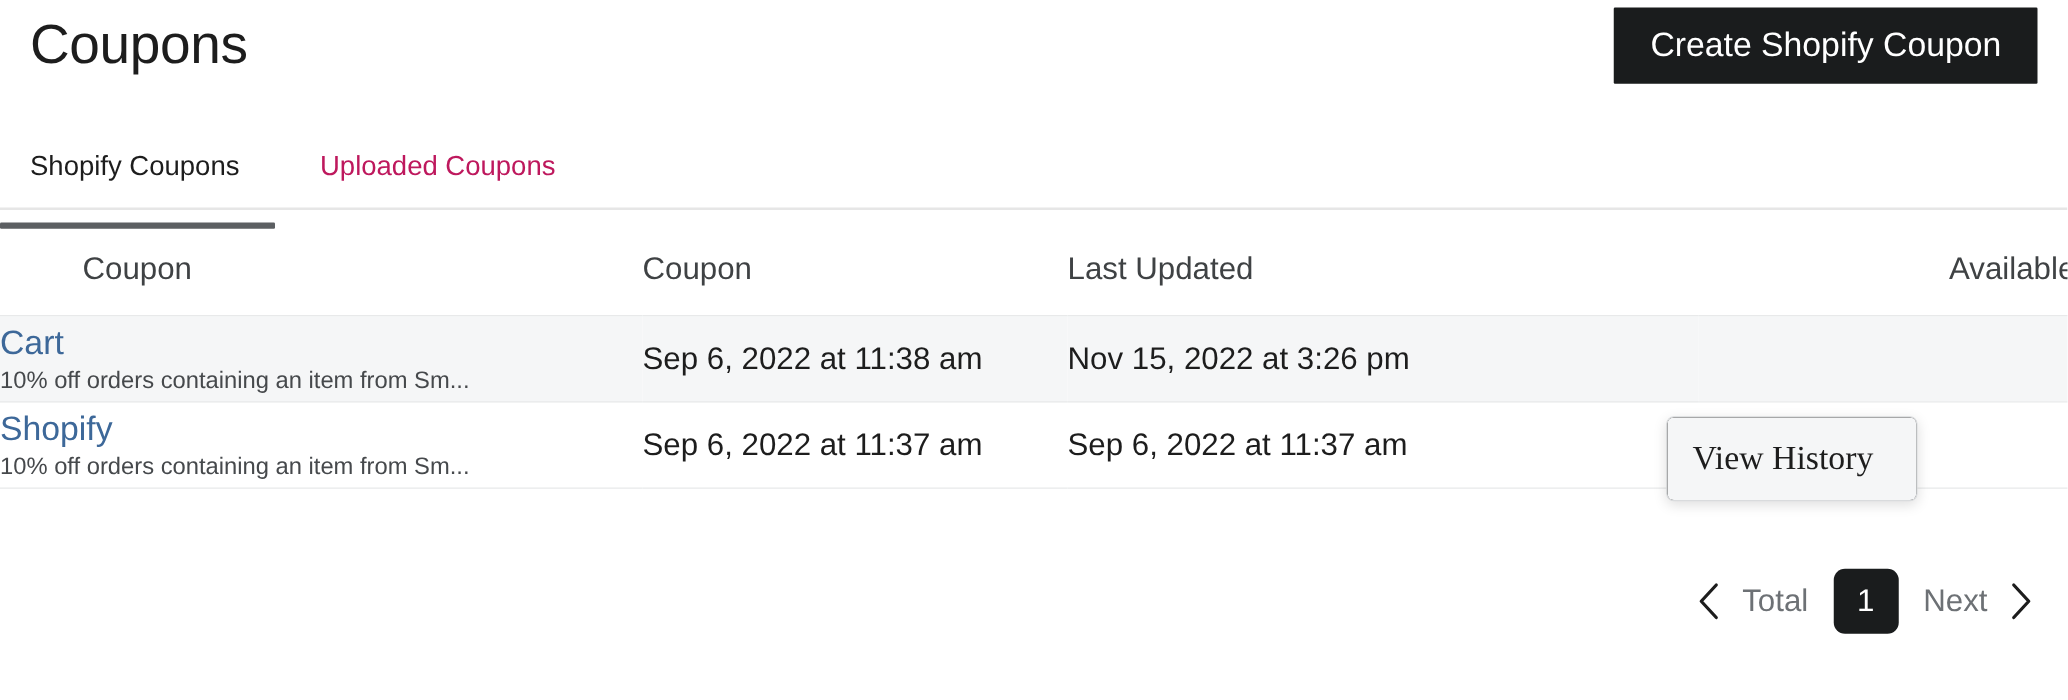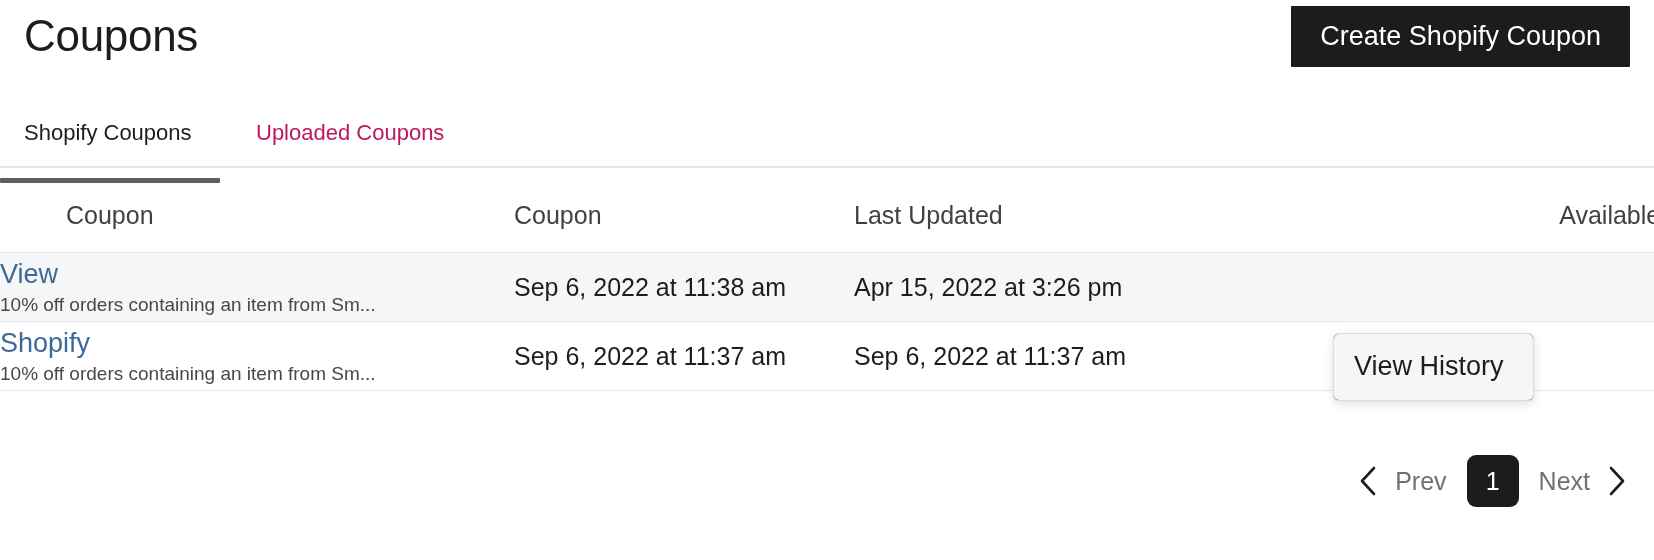--- a/index.html
+++ b/index.html
@@ -156,20 +156,21 @@
     position: absolute;
     left: 1333px;
     top: 333px;
     width: 199px;
     background: #404040;
     border: 1px solid #d9dbdd;
     border-radius: 6px;
     box-shadow: 0 3px 10px rgba(0,0,0,0.13);
     overflow: hidden;
     z-index: 40;
+    font-family: Liberation Serif, serif;
   }
   .menu-item {
     font-size: 27px;
     line-height: 33px;
     padding: 16px 0 17px 20px;
     cursor: pointer;
     white-space: nowrap;
   }
   .menu-item-history { background: #f5f6f7; color: #1d1d1d; }
   .menu-item-delete  { background: #ffffff; color: #bf3c2b; }
@@ -240,25 +241,25 @@
       <tr>
         <th class="col-coupon">Coupon</th>
         <th class="col-created">Coupon</th>
         <th class="col-updated">Last Updated</th>
         <th class="col-avail">Available/Total</th>
       </tr>
     </thead>
     <tbody>
       <tr class="row-shaded">
         <td class="cell-coupon">
-          <a class="coupon-link" href="#">View</a>
+          <a class="coupon-link" href="#">Cart</a>
           <div class="coupon-desc">10% off orders containing an item from Sm...</div>
         </td>
         <td class="cell-date">Sep 6, 2022 at 11:38 am</td>
-        <td class="cell-date">Apr 15, 2022 at 3:26 pm</td>
+        <td class="cell-date">Nov 15, 2022 at 3:26 pm</td>
         <td class="cell-avail">
           
           
         </td>
       </tr>
       <tr class="row-plain">
         <td class="cell-coupon">
           <a class="coupon-link" href="#">Shopify</a>
           <div class="coupon-desc">10% off orders containing an item from Sm...</div>
         </td>
@@ -275,21 +276,21 @@
 <div class="dropdown">
   <div class="menu-item menu-item-history">View History</div>
 </div>
 
 <div class="pagination">
   <div class="pg-chevron">
     <svg width="18" height="30" viewBox="0 0 18 30" fill="none" aria-hidden="true">
       <path d="M15 2 L3 15 L15 28" stroke="#1d1d1d" stroke-width="2.6" stroke-linecap="round" stroke-linejoin="round"></path>
     </svg>
   </div>
-  <div class="pg-label">Prev</div>
+  <div class="pg-label">Total</div>
   <div class="pg-current">1</div>
   <div class="pg-label">Next</div>
   <div class="pg-chevron">
     <svg width="18" height="30" viewBox="0 0 18 30" fill="none" aria-hidden="true">
       <path d="M3 2 L15 15 L3 28" stroke="#1d1d1d" stroke-width="2.6" stroke-linecap="round" stroke-linejoin="round"></path>
     </svg>
   </div>
 </div>
 
 </body></html>

